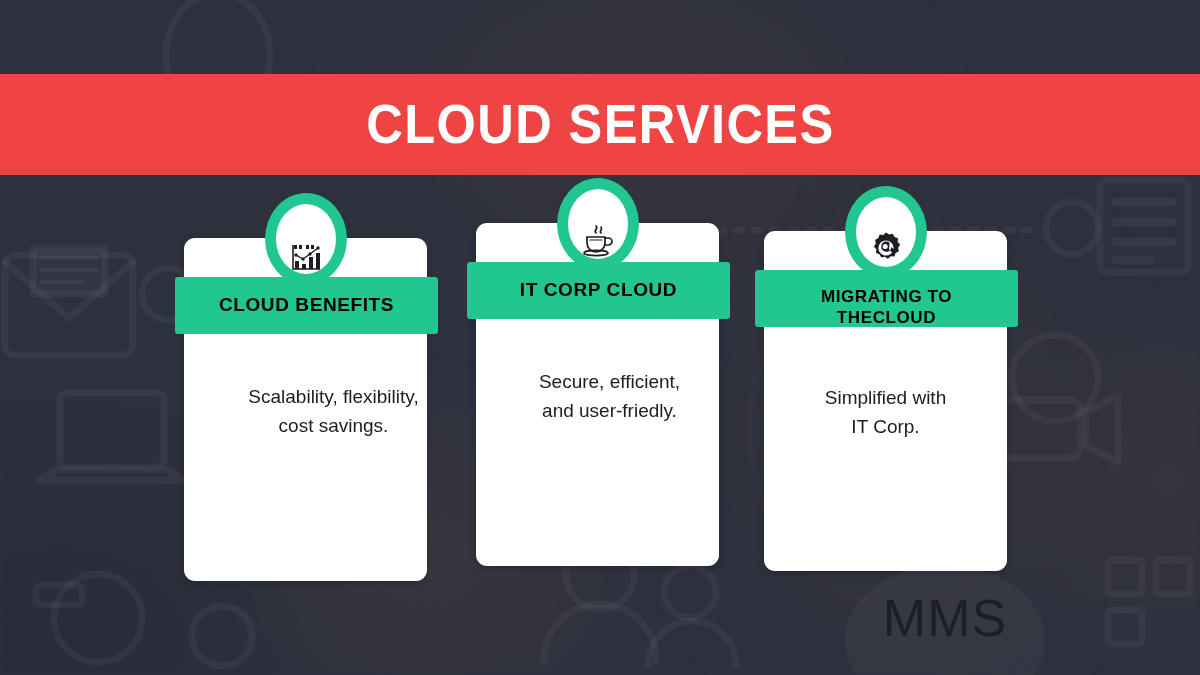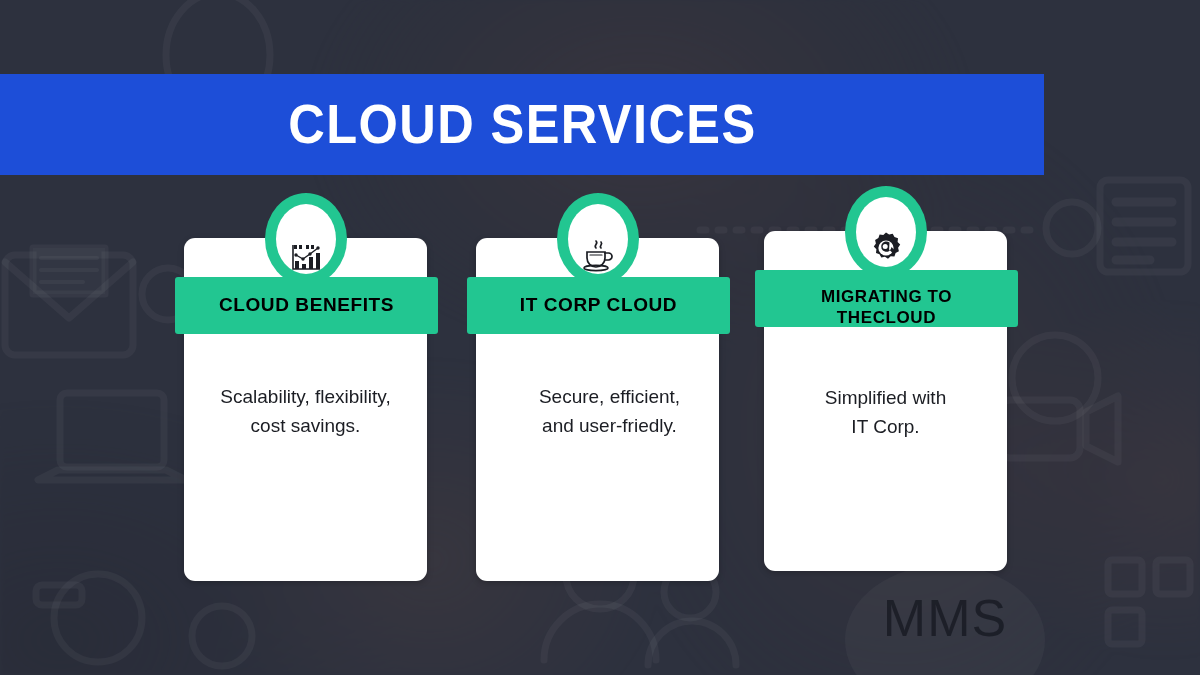--- a/index.html
+++ b/index.html
@@ -49,23 +49,23 @@
     inset: 0;
     opacity: 0.5;
   }
   .bg-icons svg { display: block; }
 
   
   .title-banner {
     position: absolute;
     left: 0;
     top: 74px;
-    width: 1044px;
+    width: 1200px;
     height: 101px;
-    background: #1d4ed8;
+    background: #ef4444;
     display: flex;
     align-items: center;
     justify-content: center;
   }
   .title-text {
     color: #ffffff;
     font-size: 55px;
     font-weight: bold;
     letter-spacing: 1.5px;
     line-height: 1;
@@ -147,23 +147,23 @@
     align-items: flex-end;
     justify-content: center;
     padding-bottom: 2px;
     box-sizing: border-box;
   }
   .icon-inner svg { display: block; }
 
   
   #card-1 { left: 175px; top: 193px; width: 263px; height: 395px; }
   #card-1 .card-body { height: 343px; }
-  #card-1 .card-text { top: 190px; }
-
-  #card-2 { left: 467px; top: 193px; width: 263px; height: 395px; }
+  #card-1 .card-text { top: 190px; padding-left: 28px; }
+
+  #card-2 { left: 467px; top: 178px; width: 263px; height: 395px; }
   #card-2 .card-body { height: 343px; }
   #card-2 .card-text { top: 190px; margin-left: 12px; }
 
   #card-3 { left: 755px; top: 186px; width: 263px; height: 395px; }
   #card-3 .card-body { height: 340px; }
   #card-3 .card-text { top: 198px; }
 
   
   .mms-blob {
     position: absolute;

